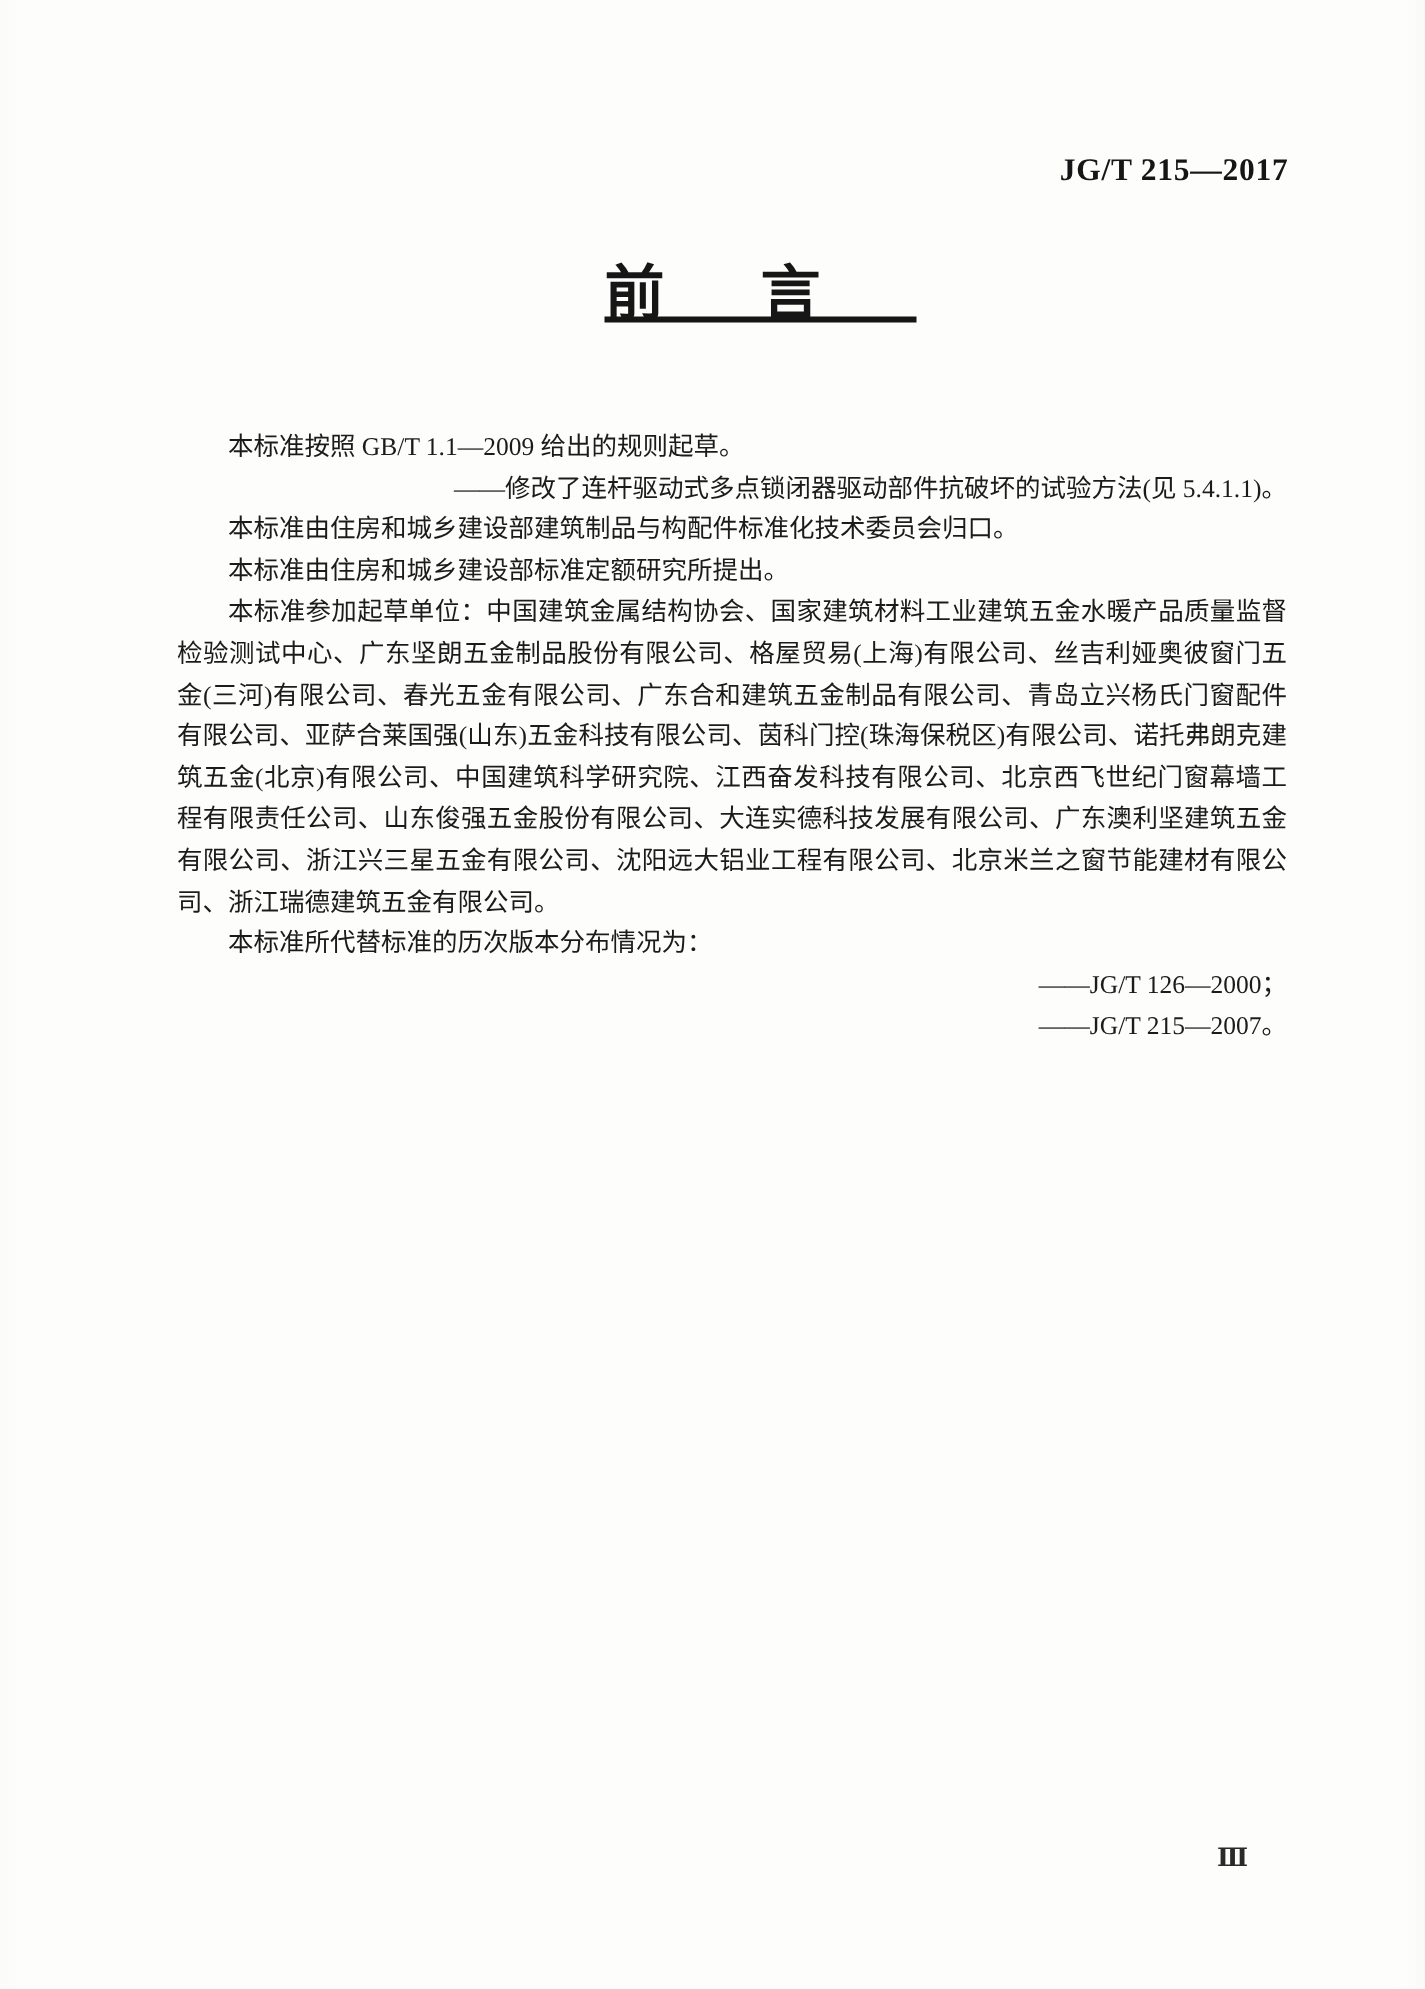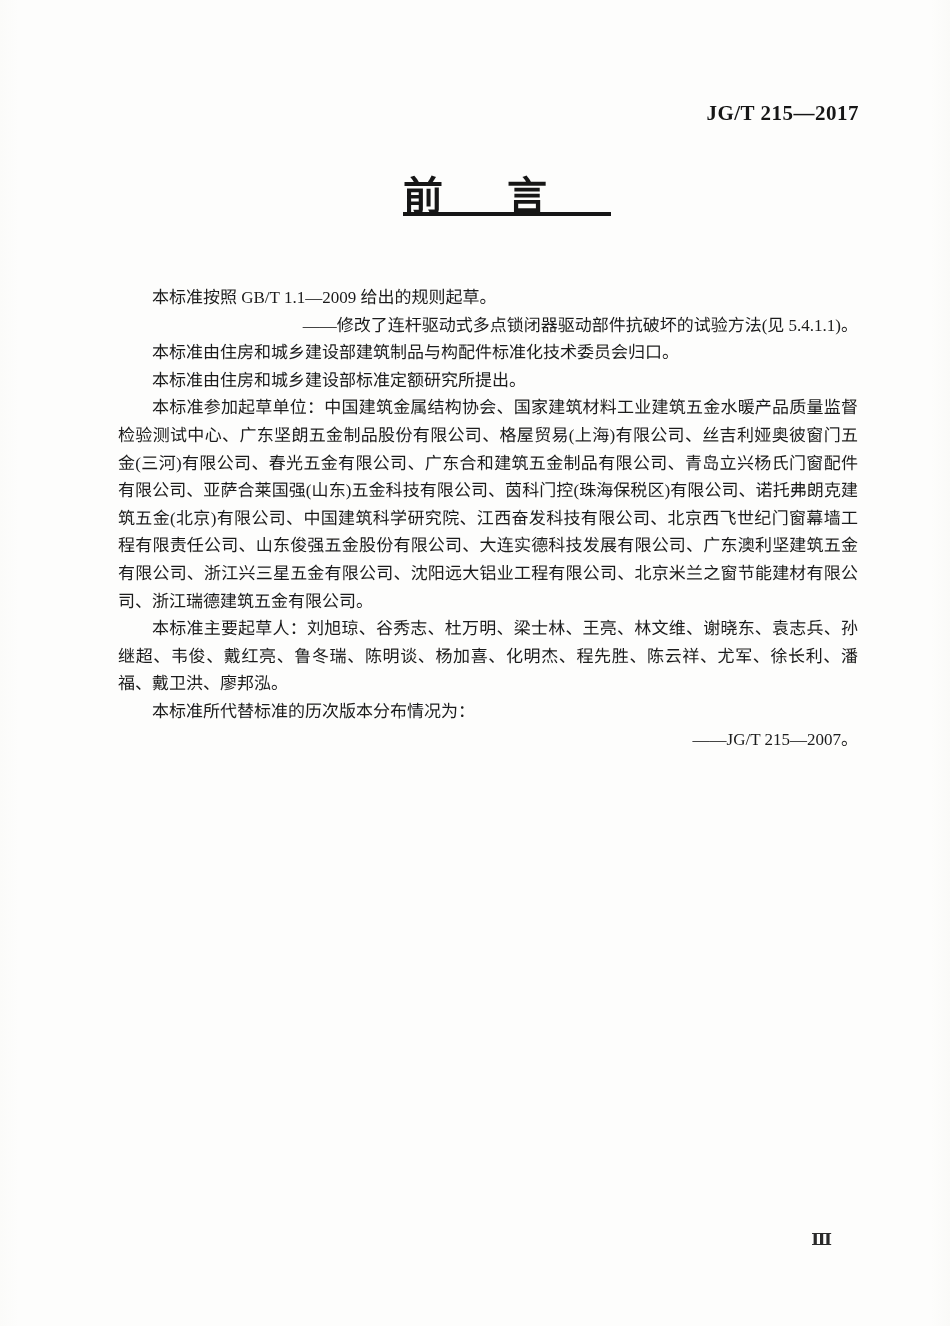--- a/index.html
+++ b/index.html
@@ -87,20 +87,20 @@
   <div class="header-code">JG/T 215—2017</div>
 
   <h1 class="doc-title">前言</h1>
 
   <div class="content">
       <p class="body-indent">本标准按照 GB/T 1.1—2009 给出的规则起草。</p>
       <p class="dash-item">——修改了连杆驱动式多点锁闭器驱动部件抗破坏的试验方法(见 5.4.1.1)。</p>
       <p class="body-indent">本标准由住房和城乡建设部建筑制品与构配件标准化技术委员会归口。</p>
       <p class="body-indent">本标准由住房和城乡建设部标准定额研究所提出。</p>
       <p class="body-indent">本标准参加起草单位：中国建筑金属结构协会、国家建筑材料工业建筑五金水暖产品质量监督检验测试中心、广东坚朗五金制品股份有限公司、格屋贸易(上海)有限公司、丝吉利娅奥彼窗门五金(三河)有限公司、春光五金有限公司、广东合和建筑五金制品有限公司、青岛立兴杨氏门窗配件有限公司、亚萨合莱国强(山东)五金科技有限公司、茵科门控(珠海保税区)有限公司、诺托弗朗克建筑五金(北京)有限公司、中国建筑科学研究院、江西奋发科技有限公司、北京西飞世纪门窗幕墙工程有限责任公司、山东俊强五金股份有限公司、大连实德科技发展有限公司、广东澳利坚建筑五金有限公司、浙江兴三星五金有限公司、沈阳远大铝业工程有限公司、北京米兰之窗节能建材有限公司、浙江瑞德建筑五金有限公司。</p>
-      <p class="body-indent">本标准主要起草人：刘旭琼、谷秀志、杜万明、梁士林、王亮、林文维、谢晓东、袁志兵、孙继超、韦俊、戴红亮、鲁冬瑞、陈明谈、杨加喜、化明杰、程先胜、陈云祥、尤军、徐长利、潘福、戴卫洪、廖邦泓。</p>
       <p class="body-indent">本标准所代替标准的历次版本分布情况为：</p>
+      <p class="dash-item">——JG/T 126—2000；</p>
       <p class="dash-item">——JG/T 215—2007。</p>
     </div>
 
   <div class="page-number">Ⅲ</div>
 
 </div>
 
 </body></html>

